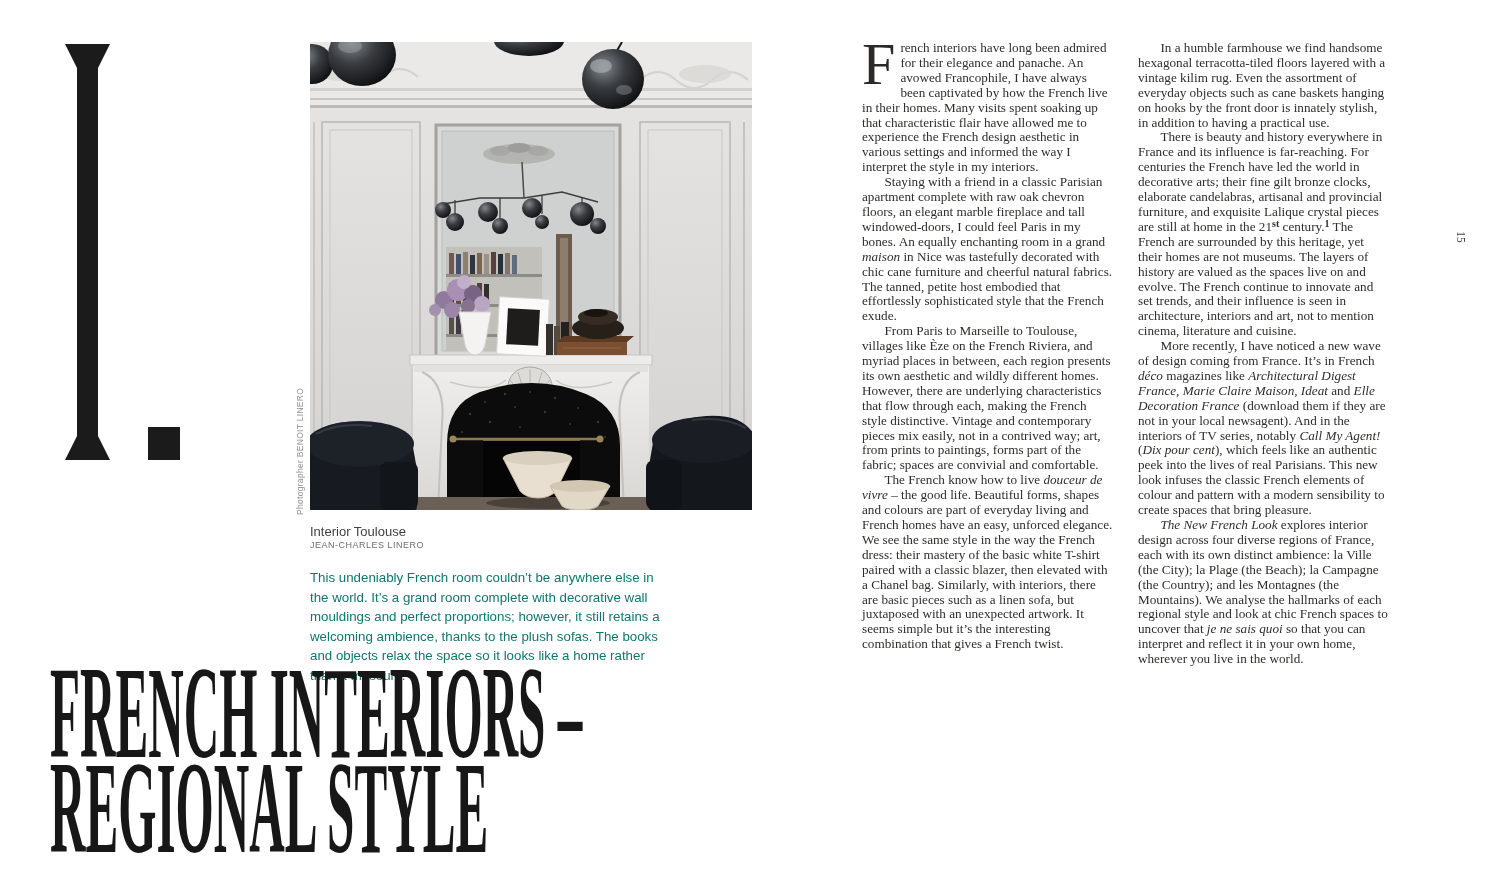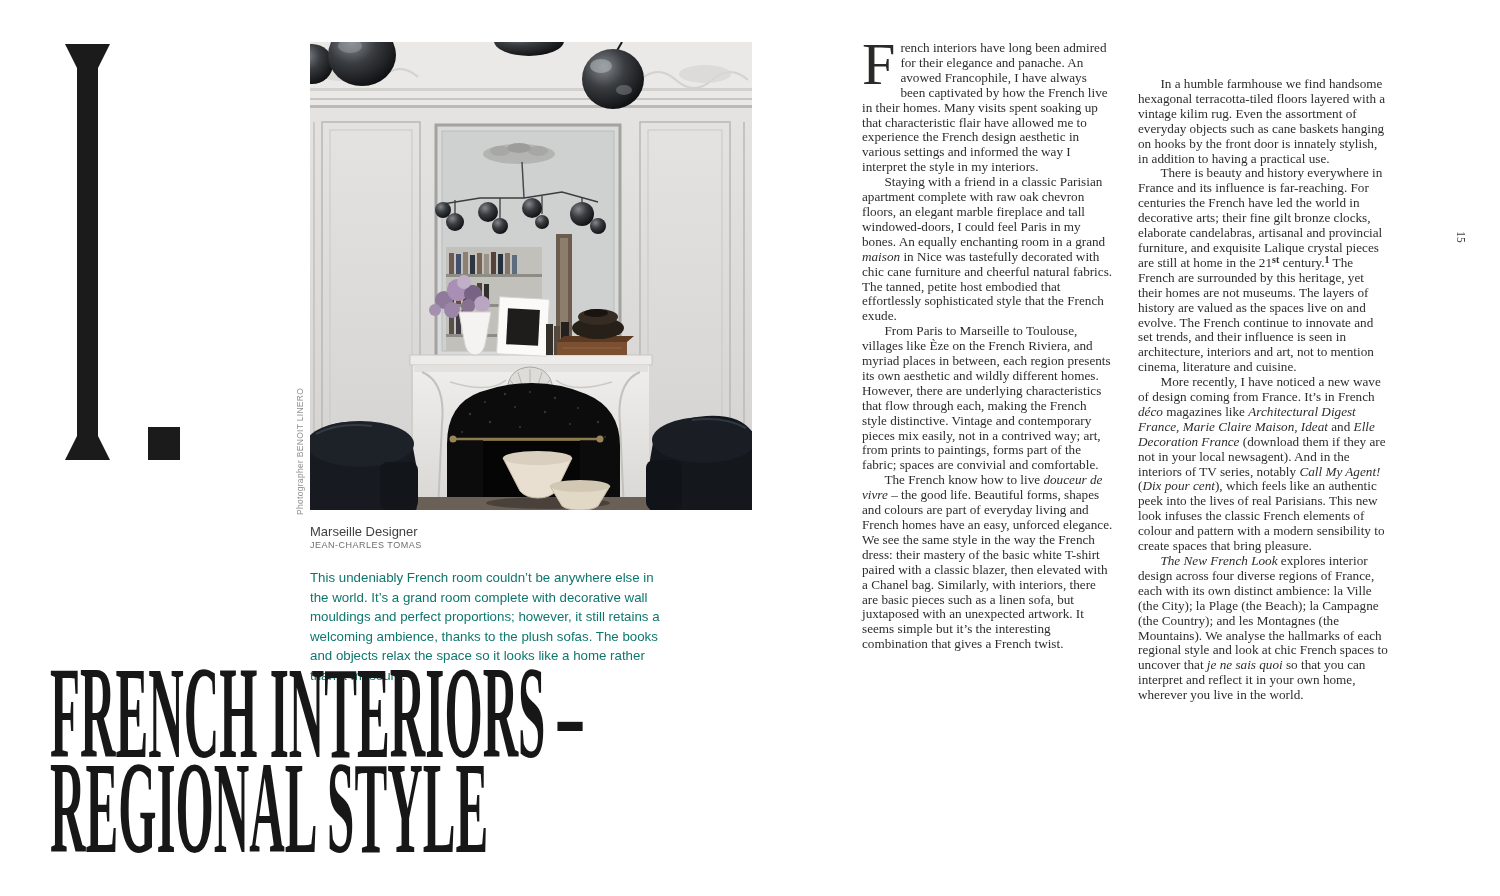--- a/index.html
+++ b/index.html
@@ -24,21 +24,21 @@
   .display{position:absolute;left:50px;white-space:nowrap;color:#171717;
     font-family:"Liberation Serif",serif;font-weight:bold;font-size:131px;line-height:1;
     transform:scaleX(0.375);transform-origin:0 0;letter-spacing:0;}
   .display.l1{top:647px;}
   .display.l2{top:742px;}
 
   
   .bodycol{position:absolute;top:41px;width:252px;font-size:13.2px;line-height:14.9px;
     color:#2e2d2b;text-align:left;}
   .bodycol.c1{left:862px;}
-  .bodycol.c2{left:1138px;margin-top:36px;}
+  .bodycol.c2{left:1138px;}
   .bodycol p{margin:0;text-indent:1.7em;}
   .bodycol p.first{text-indent:0;}
   .bodycol i{}
   .bodycol sup{font-size:10px;line-height:0;vertical-align:4.5px;font-weight:bold;}
   .dropcap{float:left;font-size:60px;line-height:44px;height:46px;margin:1px 5px 0 0;color:#2b2a28;}
 
   .folio{position:absolute;left:1455px;top:231px;transform:rotate(90deg);
     font-size:11.5px;color:#3c3c3c;font-family:"Liberation Serif",serif;}
 </style>
 </head>
@@ -261,22 +261,22 @@
       <ellipse cx="40" cy="4" rx="12" ry="7" fill="#9aa0a4" opacity=".5"></ellipse>
       <ellipse cx="219" cy="-1" rx="35" ry="15" fill="url(#globe)"></ellipse>
       <line x1="312" y1="0" x2="305" y2="12" stroke="#1a1a1a" stroke-width="2"></line>
       <ellipse cx="303" cy="37" rx="31" ry="30" fill="url(#globe)"></ellipse>
       <ellipse cx="291" cy="24" rx="11" ry="7" fill="#aeb4b8" opacity=".6"></ellipse>
       <ellipse cx="314" cy="48" rx="8" ry="5" fill="#8e9498" opacity=".45"></ellipse>
     </g>
   </svg>
 
   <div class="caption">
-    <div class="caption-role">Marseille Designer</div>
-    <div class="caption-name">JEAN-CHARLES TOMAS</div>
+    <div class="caption-role">Interior Toulouse</div>
+    <div class="caption-name">JEAN-CHARLES LINERO</div>
     <div class="caption-text">This undeniably French room couldn’t be anywhere else in the world. It’s a grand room complete with decorative wall mouldings and perfect proportions; however, it still retains a welcoming ambience, thanks to the plush sofas. The books and objects relax the space so it looks like a home rather than a museum.</div>
   </div>
 
   <div class="display l1">FRENCH INTERIORS –</div>
   <div class="display l2">REGIONAL STYLE</div>
 
   <div class="bodycol c1">
       <p class="first"><span class="dropcap">F</span>rench interiors have long been admired for their elegance and panache. An avowed Francophile, I have always been captivated by how the French live in their homes. Many visits spent soaking up that characteristic flair have allowed me to experience the French design aesthetic in various settings and informed the way I interpret the style in my interiors.</p>
       <p>Staying with a friend in a classic Parisian apartment complete with raw oak chevron floors, an elegant marble fireplace and tall windowed-doors, I could feel Paris in my bones. An equally enchanting room in a grand <i>maison</i> in Nice was tastefully decorated with chic cane furniture and cheerful natural fabrics. The tanned, petite host embodied that effortlessly sophisticated style that the French exude.</p>
       <p>From Paris to Marseille to Toulouse, villages like Èze on the French Riviera, and myriad places in between, each region presents its own aesthetic and wildly different homes. However, there are underlying characteristics that flow through each, making the French style distinctive. Vintage and contemporary pieces mix easily, not in a contrived way; art, from prints to paintings, forms part of the fabric; spaces are convivial and comfortable.</p>

